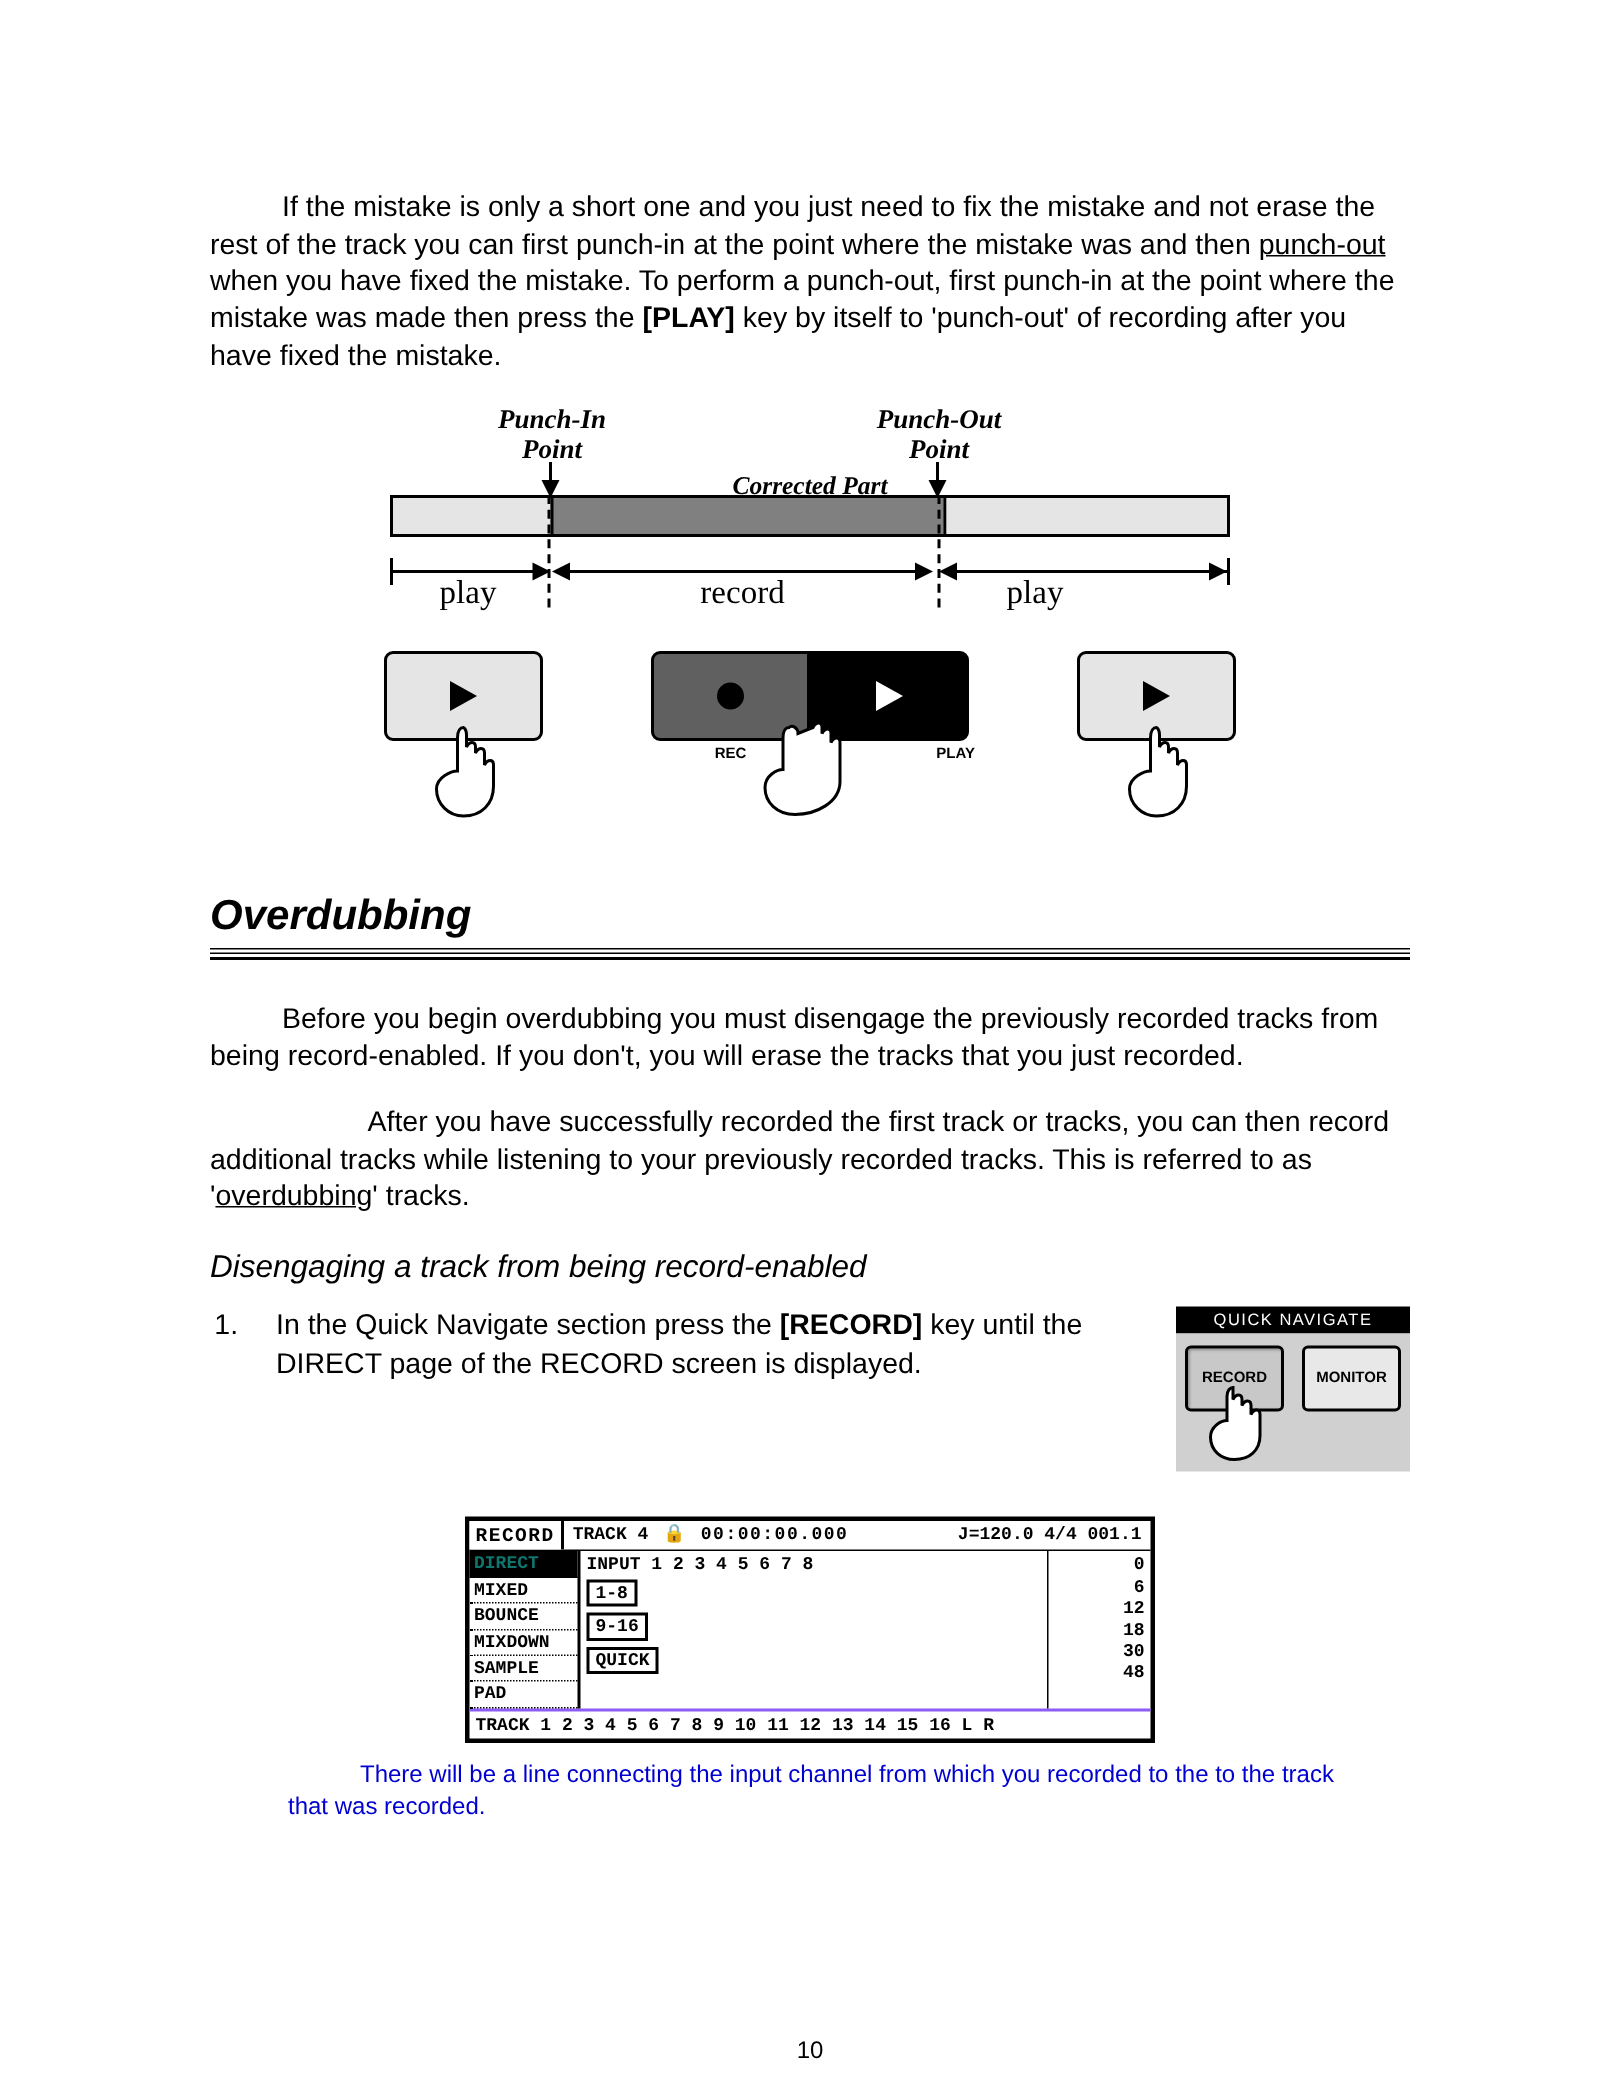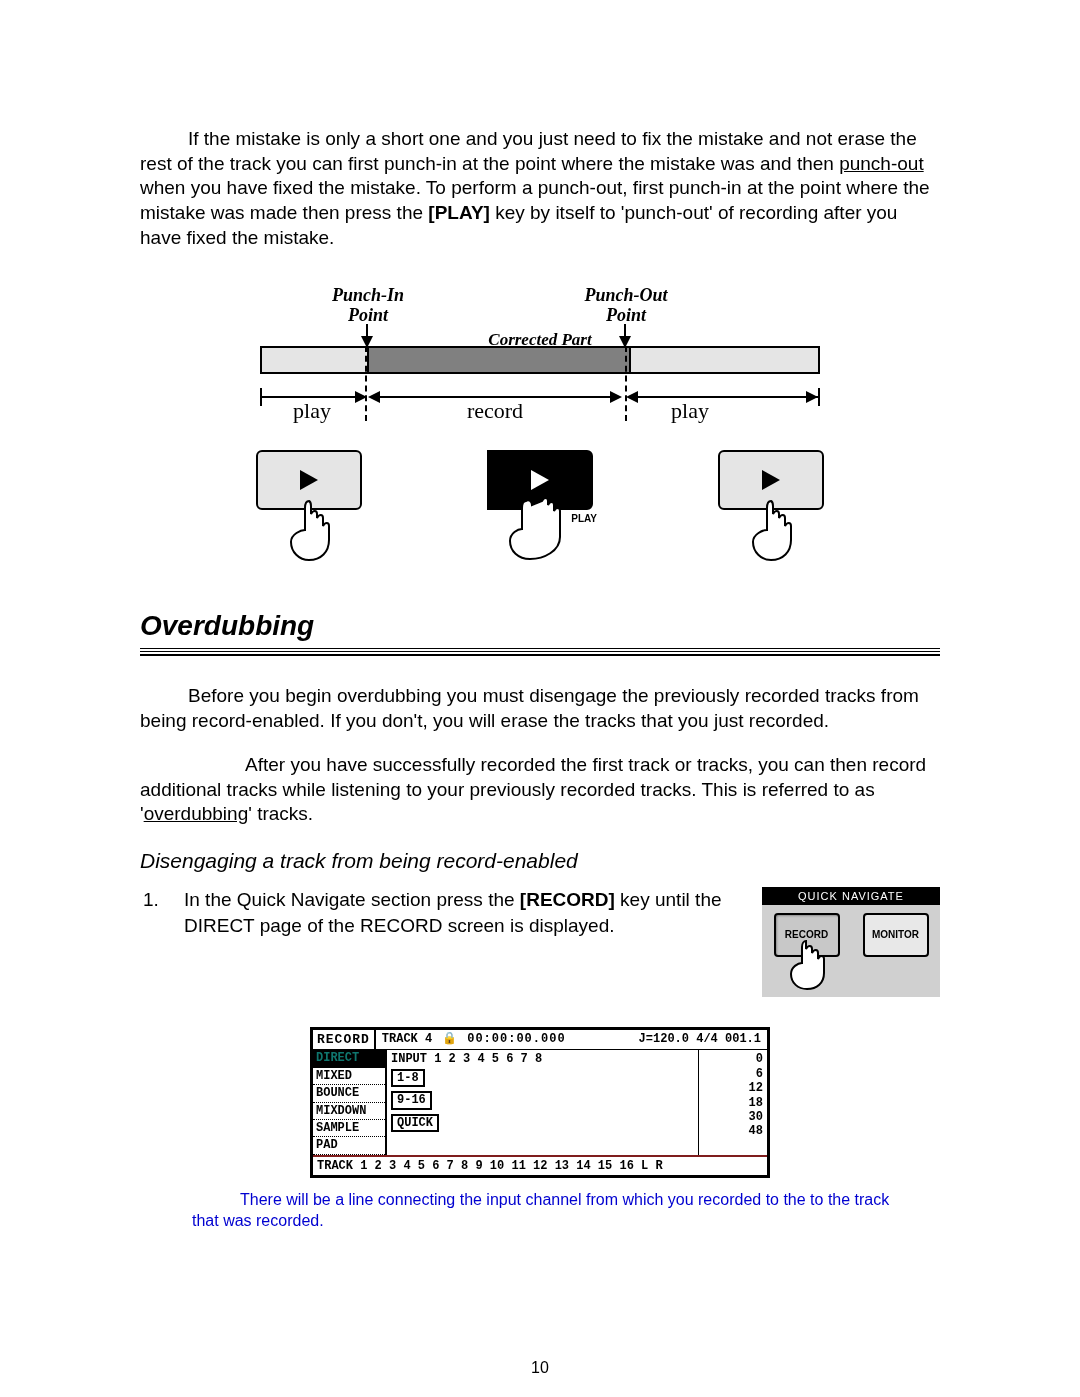--- a/index.html
+++ b/index.html
@@ -57,21 +57,21 @@
     position: absolute;
     left: 0; right: 0;
     bottom: 20px;
     text-align: center;
     font-size: 16px;
   }
 
   
   .diagram1 {
     width: 560px;
-    margin: 36px auto 10px auto;
+    margin: 20px auto 10px auto;
     position: relative;
   }
   .labels-top {
     position: relative;
     height: 60px;
     font-family: "Times New Roman", serif;
     font-style: italic;
     font-weight: bold;
     font-size: 18px;
   }
@@ -208,21 +208,21 @@
     position: absolute;
     bottom: -58px;
     left: 50%;
     transform: translateX(-50%);
   }
   .button-group { position: relative; display: flex; }
 
   
   .quicknav {
     float: right;
-    width: 178px;
+    width: 156px;
     height: 110px;
     margin-left: 10px;
     position: relative;
   }
   .qn-header {
     background: #000;
     color: #fff;
     font-size: 11px;
     letter-spacing: 1px;
     text-align: center;
@@ -305,21 +305,21 @@
     flex: 1;
     padding: 2px 4px;
     position: relative;
   }
   .scr-meters {
     width: 60px;
     border-left: 1px solid #000;
     padding: 2px 4px;
   }
   .scr-bottom {
-    border-top: 2px solid #7f1d1d;
+    border-top: 2px solid #8b5cf6;
     padding: 2px 4px;
   }
   .framed {
     border: 2px solid #000;
     display: inline-block;
     padding: 0 4px;
     margin: 2px 0;
   }
 
   .clearfix::after { content: ""; display: block; clear: both; }
@@ -390,20 +390,24 @@
       <div class="button-group" style="margin-left:-4px;">
         <div class="btn btn-light">
           <div class="tri-play"></div>
           <svg class="finger-svg" width="60" height="70" viewBox="0 0 60 70">
             <path d="M30 5 C28 5 26 7 26 12 L26 34 C22 34 12 38 12 46 C12 56 20 64 30 64 C42 64 50 56 50 44 L50 30 C50 26 46 26 44 30 L44 22 C44 18 40 18 38 22 L38 18 C38 14 34 14 32 18 L32 10 C32 6 30 5 30 5 Z" fill="#fff" stroke="#000" stroke-width="2"></path>
           </svg>
         </div>
       </div>
 
       <div class="button-group" style="gap:0;">
+        <div class="btn btn-dark" style="border-top-right-radius:0;border-bottom-right-radius:0;">
+          <div class="circle-rec"></div>
+          <div class="btn-tag" style="left:50%; transform:translateX(-50%);">REC</div>
+        </div>
         <div class="btn btn-black" style="border-top-left-radius:0;border-bottom-left-radius:0;">
           <div class="tri-play-white"></div>
           <div class="btn-tag" style="right:-6px; color:#000;">PLAY</div>
         </div>
         <svg class="finger-svg" width="80" height="75" viewBox="0 0 80 75" style="left:50%;">
           <path d="M26 8 C24 8 22 10 22 15 L22 36 C18 36 10 40 10 48 C10 58 18 66 30 66 C44 66 60 58 60 44 L60 18 C60 14 56 14 54 18 L54 12 C54 8 50 8 48 12 L48 8 C48 4 44 4 42 8 L32 12 C32 8 28 6 26 8 Z" fill="#fff" stroke="#000" stroke-width="2"></path>
         </svg>
       </div>
 
       <div class="button-group" style="margin-right:-4px;">

